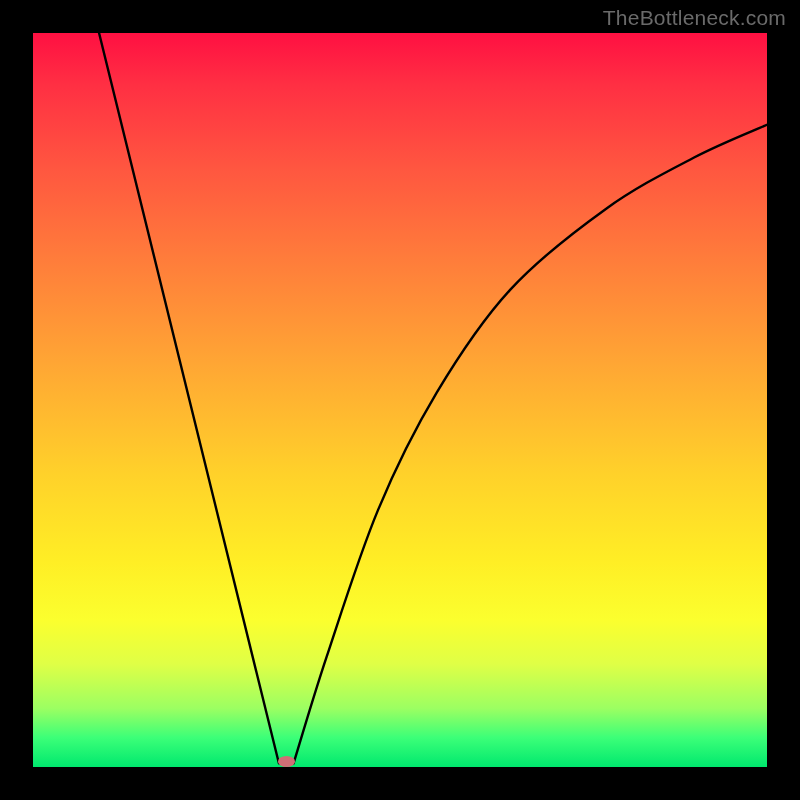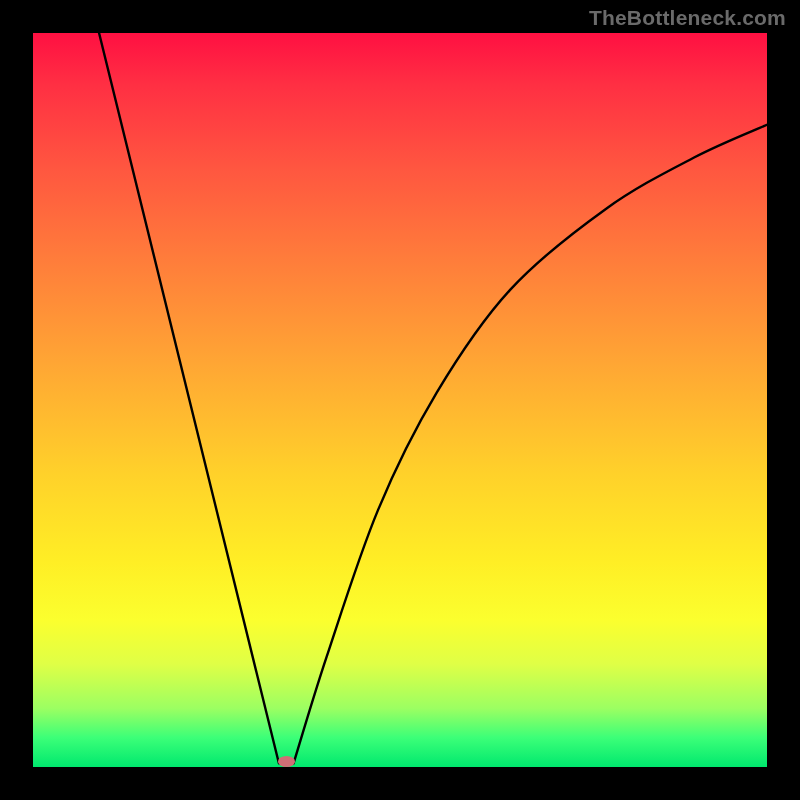--- a/index.html
+++ b/index.html
@@ -10,21 +10,21 @@
     position: relative;
     font-family: Arial, sans-serif;
     overflow: hidden;
   }
   .watermark {
     position: absolute;
     top: 6px;
     right: 14px;
     color: #6a6a6a;
     font-size: 21px;
-    font-weight: 700;
+    font-weight: 400;
     letter-spacing: 0.2px;
     z-index: 10;
   }
   .frame {
     position: absolute;
     left: 33px;
     top: 33px;
     width: 734px;
     height: 734px;
     

